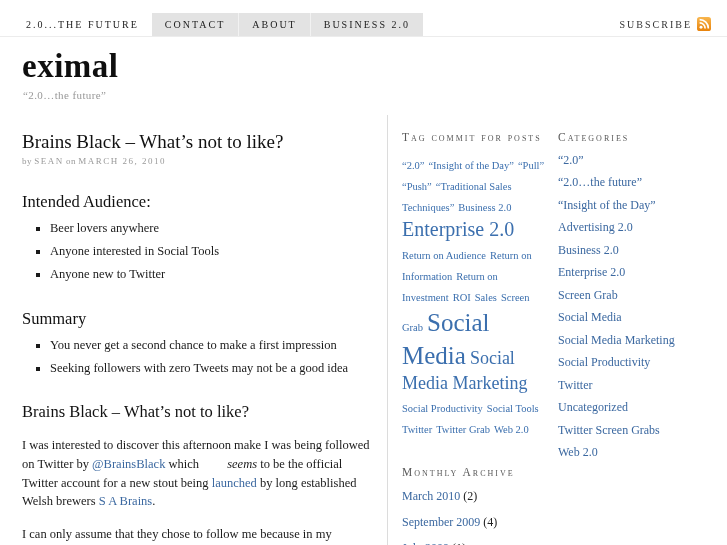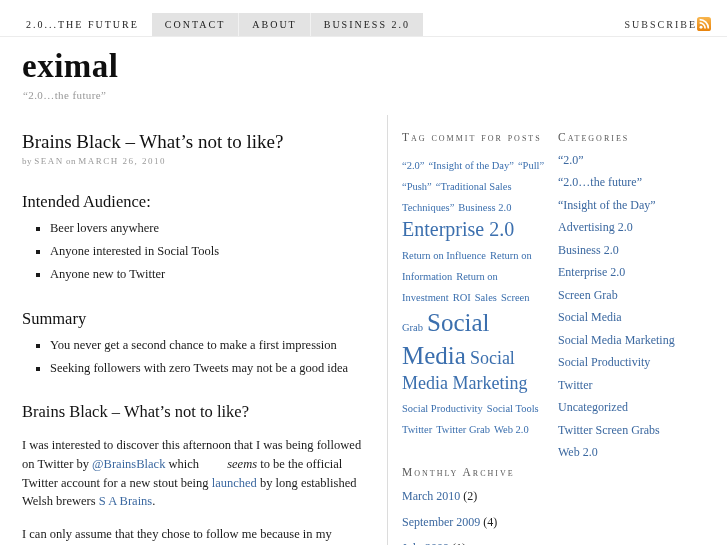--- a/index.html
+++ b/index.html
@@ -19,21 +19,21 @@
   }
   .tabs { display: flex; }
   .tab {
     font-size: 10px; letter-spacing: 2px; color: #222;
     background: #e3e3e3; padding: 6px 13px 6px 13px;
     cursor: pointer; white-space: nowrap; text-decoration: none;
   }
   .tab.active { background: #fff; }
   .tab:not(.active) + .tab:not(.active) { border-left: 1px solid #f2f2f2; }
   .subscribe {
-    display: flex; align-items: center; 
+    display: flex; align-items: center; gap: 5px;
     font-size: 10px; letter-spacing: 2px; color: #333;
     padding-bottom: 5px; cursor: pointer; text-decoration: none;
   }
   
   .siteheader { padding: 11px 0 0 22px; }
   .site-title {
     margin: 0; font-size: 33px; font-weight: bold; color: #0f0f0f;
     letter-spacing: 0.5px; line-height: 1.15; text-decoration: none; display: inline-block;
   }
   .tagline { margin: 3px 0 0 1px; font-size: 11px; color: #989898; letter-spacing: 0.4px; }
@@ -132,35 +132,35 @@
         <li>Anyone new to Twitter</li>
       </ul>
 
       <h3 class="sec-heading">Summary</h3>
       <ul class="squares">
         <li>You never get a second chance to make a first impression</li>
         <li>Seeking followers with zero Tweets may not be a good idea</li>
       </ul>
 
       <h3 class="sec-heading">Brains Black – What’s not to like?</h3>
-      <p class="para"><span>I was interested to discover this afternoon that I was being followed on Twitter by </span><a>@BrainsBlack</a><span> which </span><em>seems</em><span> to be the official Twitter account for a new stout being </span><a>launched</a><span> by long established Welsh brewers </span><a>S A Brains</a><span>.</span></p>
+      <p class="para"><span>I was interested to discover this afternoon make I was being followed on Twitter by </span><a>@BrainsBlack</a><span> which </span><em>seems</em><span> to be the official Twitter account for a new stout being </span><a>launched</a><span> by long established Welsh brewers </span><a>S A Brains</a><span>.</span></p>
       <p class="para">I can only assume that they chose to follow me because in my Twitter biography I identify myself as a “Former professional brewer.” Now I am fairly picky about who I follow back and so I usually spend time examining each new follower that I am not already following before deciding to commit to a return follow. The factors that I take into account are those you would expect:</p>
     </div>
 
     <div class="sidebar-a">
       <h4 class="side-heading">Tag commit for posts</h4>
       <div class="tagcloud">
         <a class="tag s1">“2.0”</a>
         <a class="tag s1">“Insight of the Day”</a>
         <a class="tag s1">“Pull”</a>
         <a class="tag s1">“Push”</a>
         <a class="tag s1">“Traditional Sales Techniques”</a>
         <a class="tag s1">Business 2.0</a>
         <a class="tag s4">Enterprise 2.0</a>
-        <a class="tag s1">Return on Influence</a>
+        <a class="tag s1">Return on Audience</a>
         <a class="tag s1">Return on Information</a>
         <a class="tag s1">Return on Investment</a>
         <a class="tag s1">ROI</a>
         <a class="tag s1">Sales</a>
         <a class="tag s1">Screen Grab</a>
         <a class="tag s5">Social Media</a>
         <a class="tag s3">Social Media Marketing</a>
         <a class="tag s1">Social Productivity</a>
         <a class="tag s1">Social Tools</a>
         <a class="tag s1">Twitter</a>

